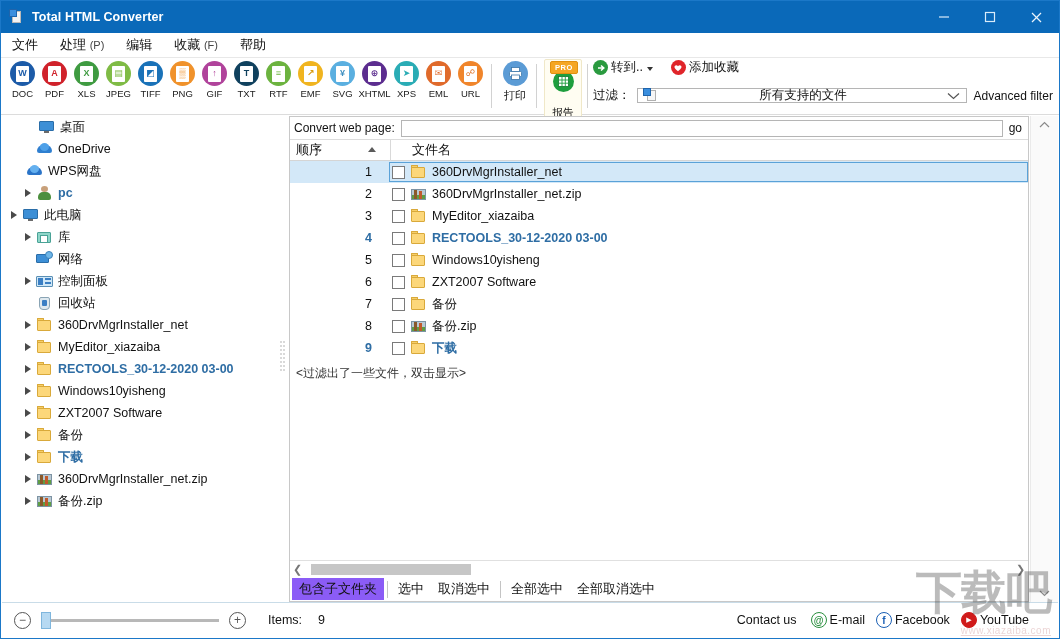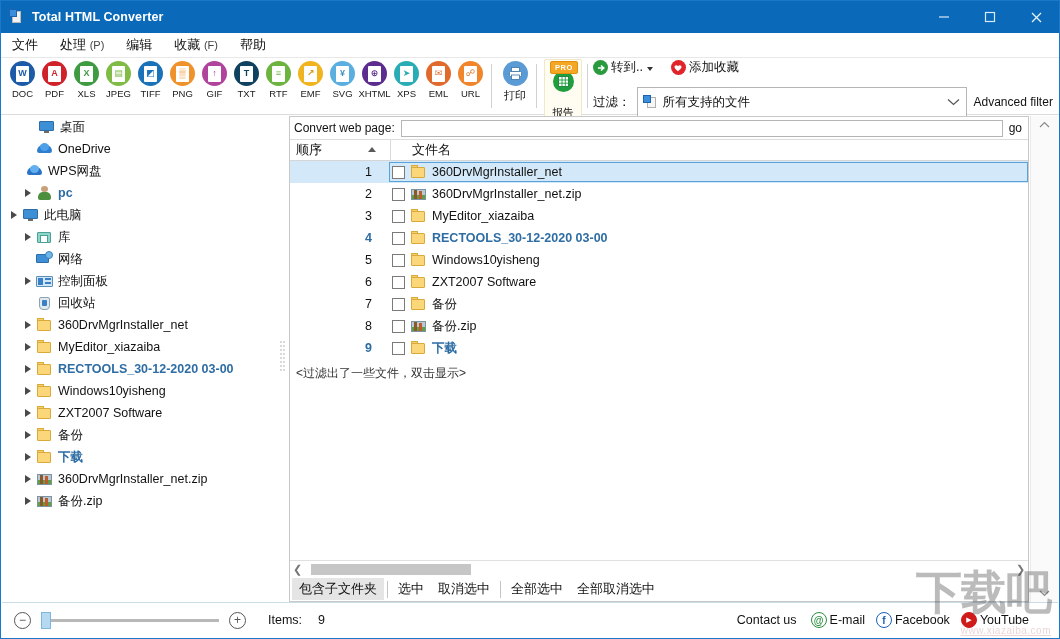--- a/index.html
+++ b/index.html
@@ -122,22 +122,22 @@
   }
   .fav-ic{
     width:15px;height:15px;border-radius:50%;background:#e0252a;
     display:flex;align-items:center;justify-content:center;margin-left:18px;margin-right:3px;
   }
   .fav-lb{ font-size:12.5px; color:#111; }
 
   .filter-row{ position:absolute; left:592px; top:86px; display:flex; align-items:center; }
   .filter-lb{ font-size:12.5px; color:#111; margin-right:6px; }
   .filter-combo{
-    width:330px; height:30px; border:1px solid #b5b5b5; background:#fff;
-    display:flex; align-items:center; padding:0 2px;
+    width:330px; height:15px; border:1px solid #b5b5b5; background:#fff;
+    display:flex; align-items:center; padding:0 2px;text-align:center;
   }
   .fc-icon{ width:15px;height:15px; position:relative; margin:0 5px 0 3px; flex:none;}
   .fc-icon .s1{position:absolute;left:4px;top:2px;width:9px;height:11px;background:#f6f6f6;border:1px solid #b0b0b0;}
   .fc-icon .s2{position:absolute;left:0;top:0;width:8px;height:8px;background:#3a8ede;border:1px solid #1f64ab;}
   .fc-text{ font-size:12.5px; color:#111; flex:1; }
   .fc-arrow{ width:20px; display:flex; align-items:center; justify-content:center; }
   .advfilter{ font-size:12px; color:#111; margin-left:7px; white-space:nowrap;}
 
   
   .leftpanel{
@@ -253,21 +253,21 @@
   .hs-track{ flex:1; height:13px; position:relative; }
   .hs-thumb{ position:absolute; left:6px; top:1px; width:160px; height:11px; background:#c6c6c6; }
 
   .btnrow{
     height:24px; flex:none; display:flex; align-items:center;
     padding-left:2px; background:#fff; overflow:hidden;
   }
   .tbtn{
     font-size:13px; color:#111; padding:2px 7px; white-space:nowrap; line-height:18px;
   }
-  .tbtn.active{ background:#e5e5e5; }
+  .tbtn.active{ background:#8b5cf6; }
   .vsep{ width:1px; height:17px; background:#c4c4c4; margin:0 3px; }
 
   
   .rscroll{
     position:absolute; right:1px; top:115px; width:28px; bottom:36px;
     background:#fafafa; border-left:1px solid #eaeaea;
     display:flex; flex-direction:column; align-items:center;
   }
   .rs-btn{ height:18px; width:28px; display:flex;align-items:center;justify-content:center;color:#7a7a7a;}
   .rs-track{ flex:1; width:28px; }

